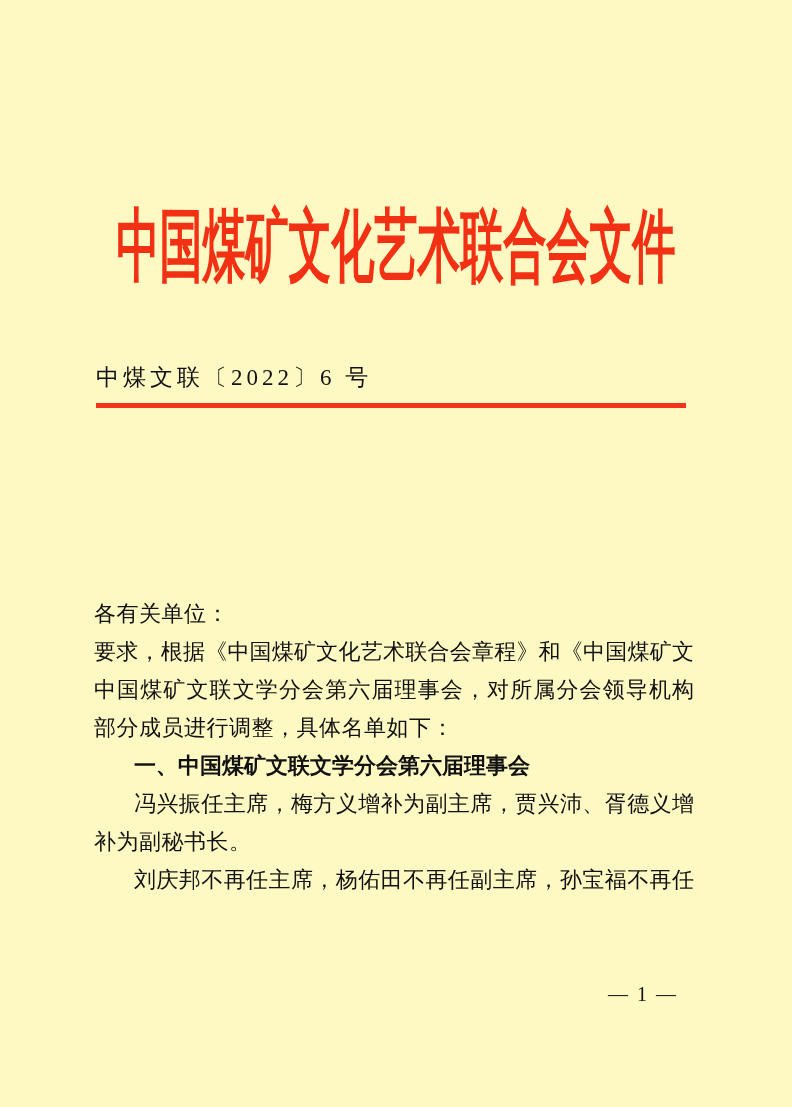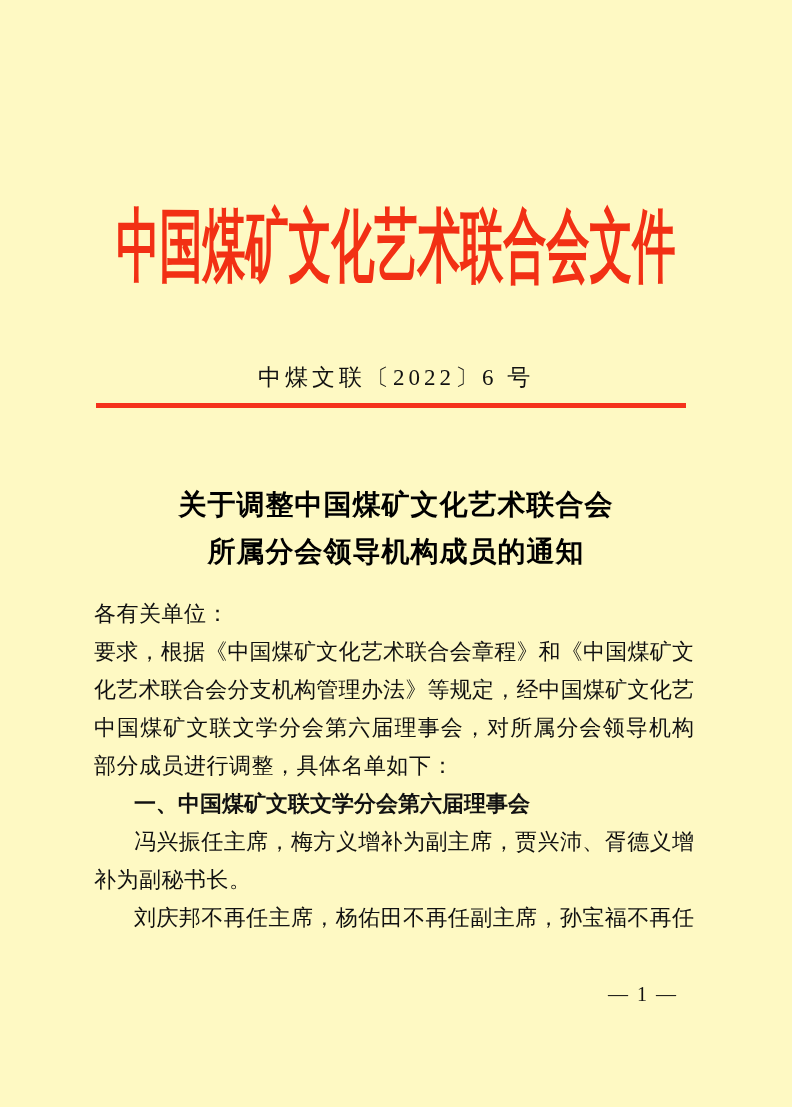--- a/index.html
+++ b/index.html
@@ -37,21 +37,20 @@
     transform: scale(1, 1.85);
     transform-origin: center top;
   }
 
   
   .doc-number {
     position: absolute;
     top: 363px;
     left: 96px;
     width: 600px;
-    text-align: center;
     font-size: 23px;
     line-height: 30px;
     letter-spacing: 4px;
     color: #111111;
     white-space: nowrap;
   }
 
   
   .red-rule {
     position: absolute;
@@ -123,29 +122,24 @@
 <div class="page">
 
   <div class="red-head-wrap">
     <div class="red-head">中国煤矿文化艺术联合会文件</div>
   </div>
 
   <div class="doc-number">中煤文联〔2022〕6 号</div>
 
   <div class="red-rule"></div>
 
-  <div class="notice-title">
-    <div>关于调整中国煤矿文化艺术联合会</div>
-    <div>所属分会领导机构成员的通知</div>
-  </div>
 
   <div class="body-text">
     <div class="body-line">各有关单位：</div>
     <div class="body-line justify">要求，根据《中国煤矿文化艺术联合会章程》和《中国煤矿文</div>
-    <div class="body-line justify">化艺术联合会分支机构管理办法》等规定，经中国煤矿文化艺</div>
     <div class="body-line justify">中国煤矿文联文学分会第六届理事会，对所属分会领导机构</div>
     <div class="body-line">部分成员进行调整，具体名单如下：</div>
     <div class="body-line heading indent">一、中国煤矿文联文学分会第六届理事会</div>
     <div class="body-line indent justify">冯兴振任主席，梅方义增补为副主席，贾兴沛、胥德义增</div>
     <div class="body-line">补为副秘书长。</div>
     <div class="body-line indent justify">刘庆邦不再任主席，杨佑田不再任副主席，孙宝福不再任</div>
   </div>
 
   <div class="page-number">— 1 —</div>
 

